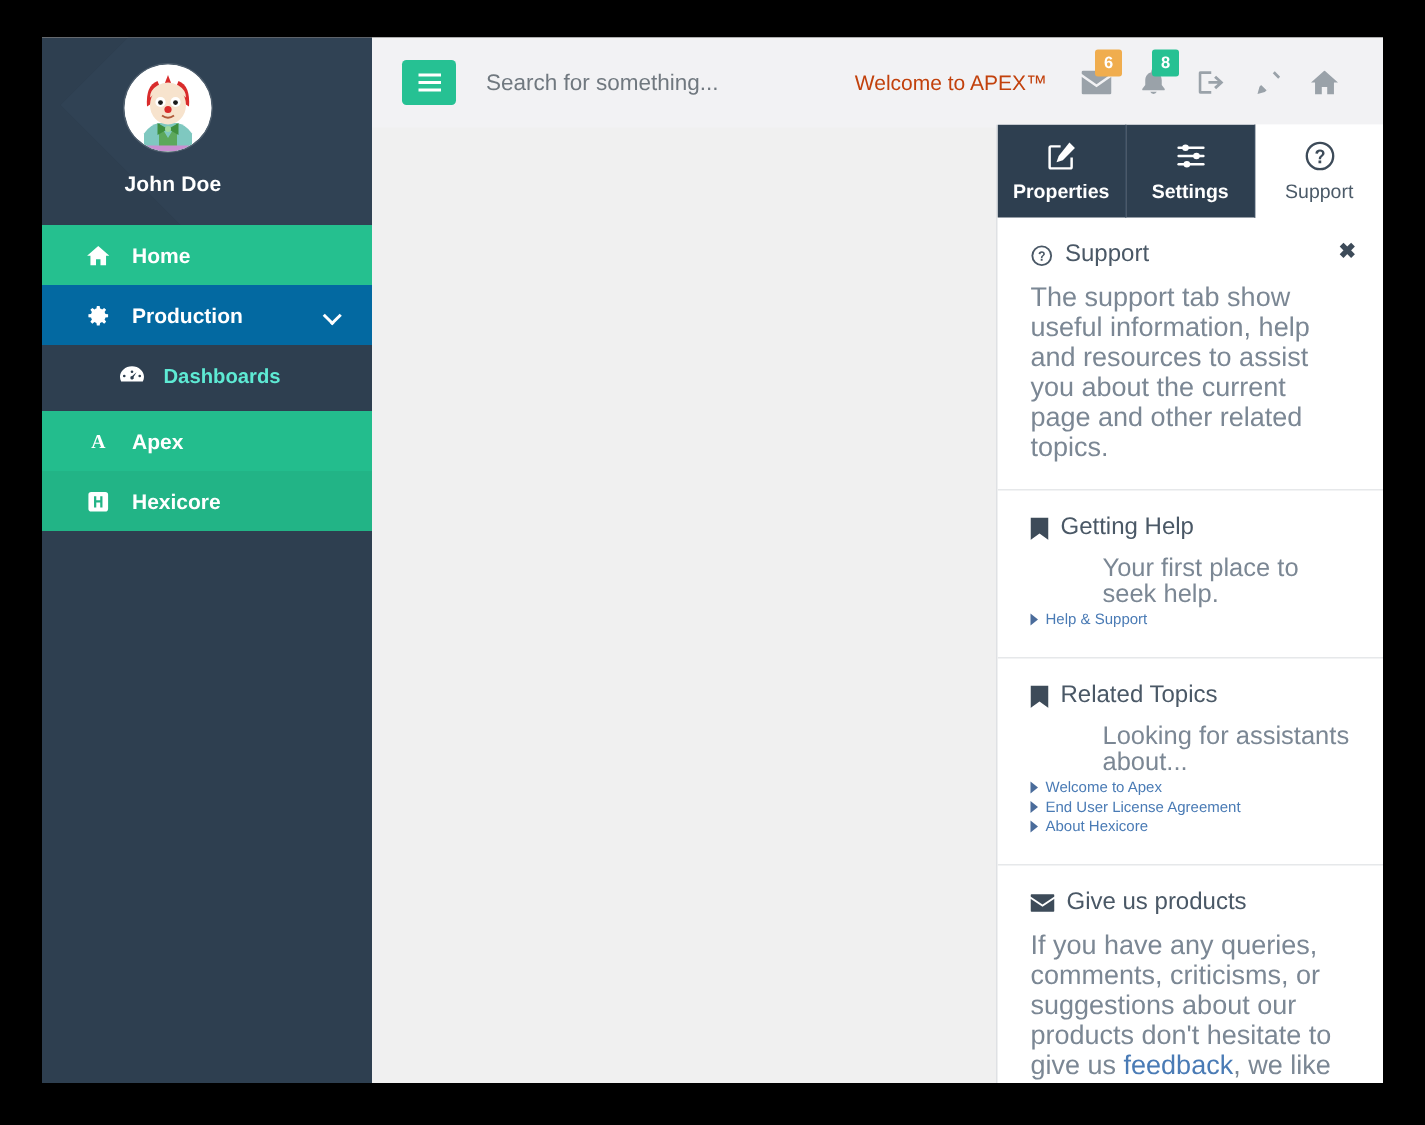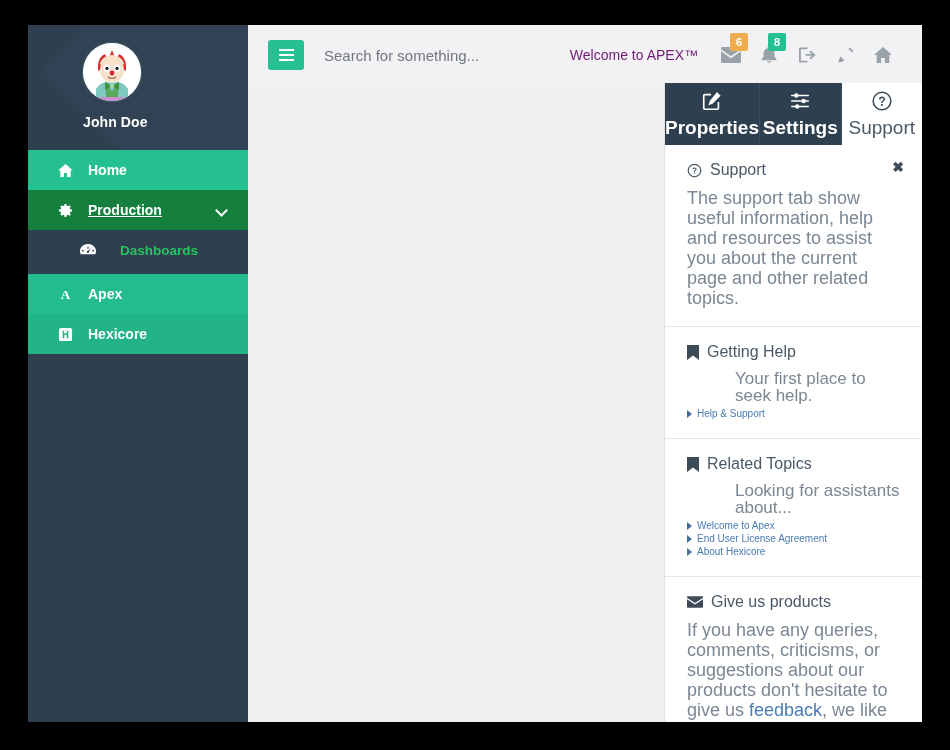--- a/index.html
+++ b/index.html
@@ -89,46 +89,45 @@
   }
   .nav-item .nav-ico {
     width: 20px;
     margin-right: 10px;
     display: inline-flex;
     align-items: center;
     justify-content: flex-start;
     font-size: 14px;
   }
   .nav-item.lvl-home     { background: #25c08f; }
-  .nav-item.lvl-open     { background: #15803d; text-decoration: underline; }
+  .nav-item.lvl-open     { background: #0369a1; }
   .nav-item.lvl-apex     { background: #23bd8d; }
   .nav-item.lvl-hexicore { background: #22b486; }
   .nav-chevron {
     position: absolute;
     right: 22px; top: 50%;
     margin-top: -4px;
     width: 9px; height: 9px;
     border-right: 2px solid #ffffff;
     border-bottom: 2px solid #ffffff;
     transform: rotate(45deg);
   }
   .nav-sub {
     background: #2e3f50;
     padding-bottom: 4px;
   }
   .nav-subitem {
     display: flex;
     align-items: center;
     height: 40px;
     padding-left: 52px;
-    color: #22c55e;
+    color: #5eead4;
     font-size: 13.5px;
     font-weight: bold;
     cursor: pointer;
-    gap: 11px;
   }
   .nav-subitem .nav-ico { width: 20px; margin-right: 9px; }
 
   
   #main {
     position: absolute;
     left: 220px; top: 0;
     right: 0; bottom: 0;
     background: #f0f0f0;
   }
@@ -164,21 +163,21 @@
     flex: 1;
     background: transparent;
     border: none;
     outline: none;
     font-family: "Liberation Sans", sans-serif;
     font-size: 15px;
     color: #57606a;
   }
   #search::placeholder { color: #70787f; }
   #welcome {
-    color: #701a75;
+    color: #c2410c;
     font-size: 14px;
     white-space: nowrap;
     margin-right: 14px;
   }
   .topicons { display: flex; align-items: center; padding-right: 20px; }
   .topicon {
     position: relative;
     width: 38px; height: 40px;
     display: flex;
     align-items: center;
@@ -212,21 +211,21 @@
   .tabs { display: flex; height: 62px; }
   .tab {
     flex: 1;
     display: flex;
     flex-direction: column;
     align-items: center;
     justify-content: center;
     gap: 5px;
     background: #2e3f50;
     color: #ffffff;
-    font-size: 19px;
+    font-size: 13px;
     font-weight: bold;
     cursor: pointer;
     border-right: 1px solid #3a4c5f;
   }
   .tab:last-child { border-right: none; }
   .tab.active {
     background: #ffffff;
     color: #4b5a68;
     font-weight: normal;
   }

